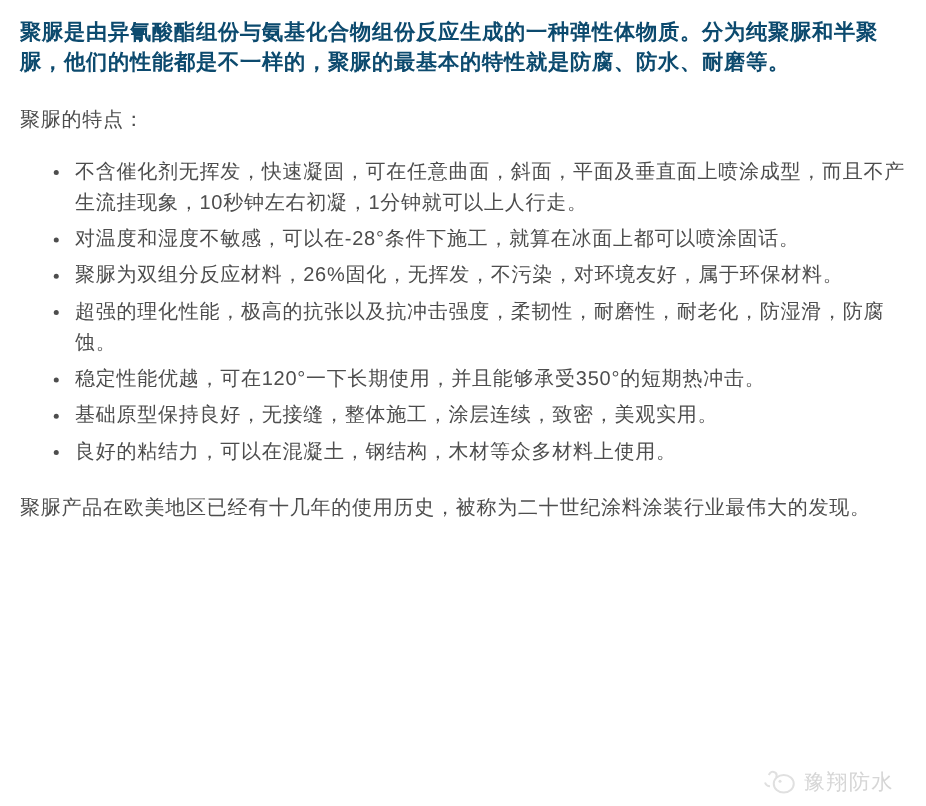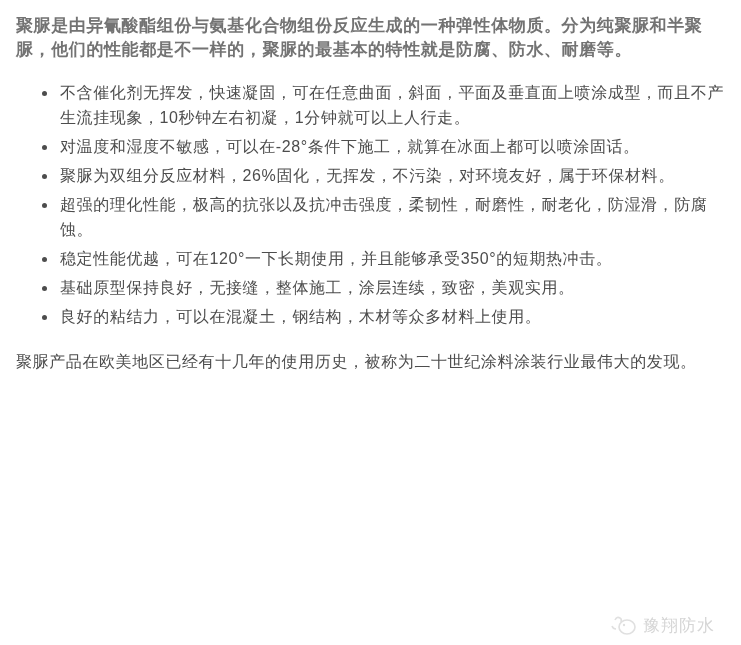--- a/index.html
+++ b/index.html
@@ -16,21 +16,21 @@
     width: 709px;
     height: 645px;
     padding: 8px 16px 0 16px;
     box-sizing: content-box;
   }
   .lead {
     margin: 6px 0 18px 0;
     font-size: 17px;
     line-height: 24px;
     font-weight: bold;
-    color: #737373;
+    color: #0c4a6e;
     letter-spacing: 0.6px;
   }
   .para {
     margin: 20px 0;
     font-size: 16px;
     line-height: 25px;
     color: #4d4d4d;
     letter-spacing: 0.6px;
   }
   .features-heading {
@@ -69,20 +69,21 @@
   .wm-icon svg { display: block; }
 </style>
 </head>
 <body>
 
 <div class="page">
 
   <p class="lead">聚脲是由异氰酸酯组份与氨基化合物组份反应生成的一种弹性体物质。分为纯聚脲和半聚脲，他们的性能都是不一样的，聚脲的最基本的特性就是防腐、防水、耐磨等。</p>
 
 
+  <p class="features-heading">聚脲的特点：</p>
 
   <ul class="features">
     <li>不含催化剂无挥发，快速凝固，可在任意曲面，斜面，平面及垂直面上喷涂成型，而且不产生流挂现象，10秒钟左右初凝，1分钟就可以上人行走。</li>
     <li>对温度和湿度不敏感，可以在-28°条件下施工，就算在冰面上都可以喷涂固话。</li>
     <li>聚脲为双组分反应材料，26%固化，无挥发，不污染，对环境友好，属于环保材料。</li>
     <li>超强的理化性能，极高的抗张以及抗冲击强度，柔韧性，耐磨性，耐老化，防湿滑，防腐蚀。</li>
     <li>稳定性能优越，可在120°一下长期使用，并且能够承受350°的短期热冲击。</li>
     <li>基础原型保持良好，无接缝，整体施工，涂层连续，致密，美观实用。</li>
     <li>良好的粘结力，可以在混凝土，钢结构，木材等众多材料上使用。</li>
   </ul>

